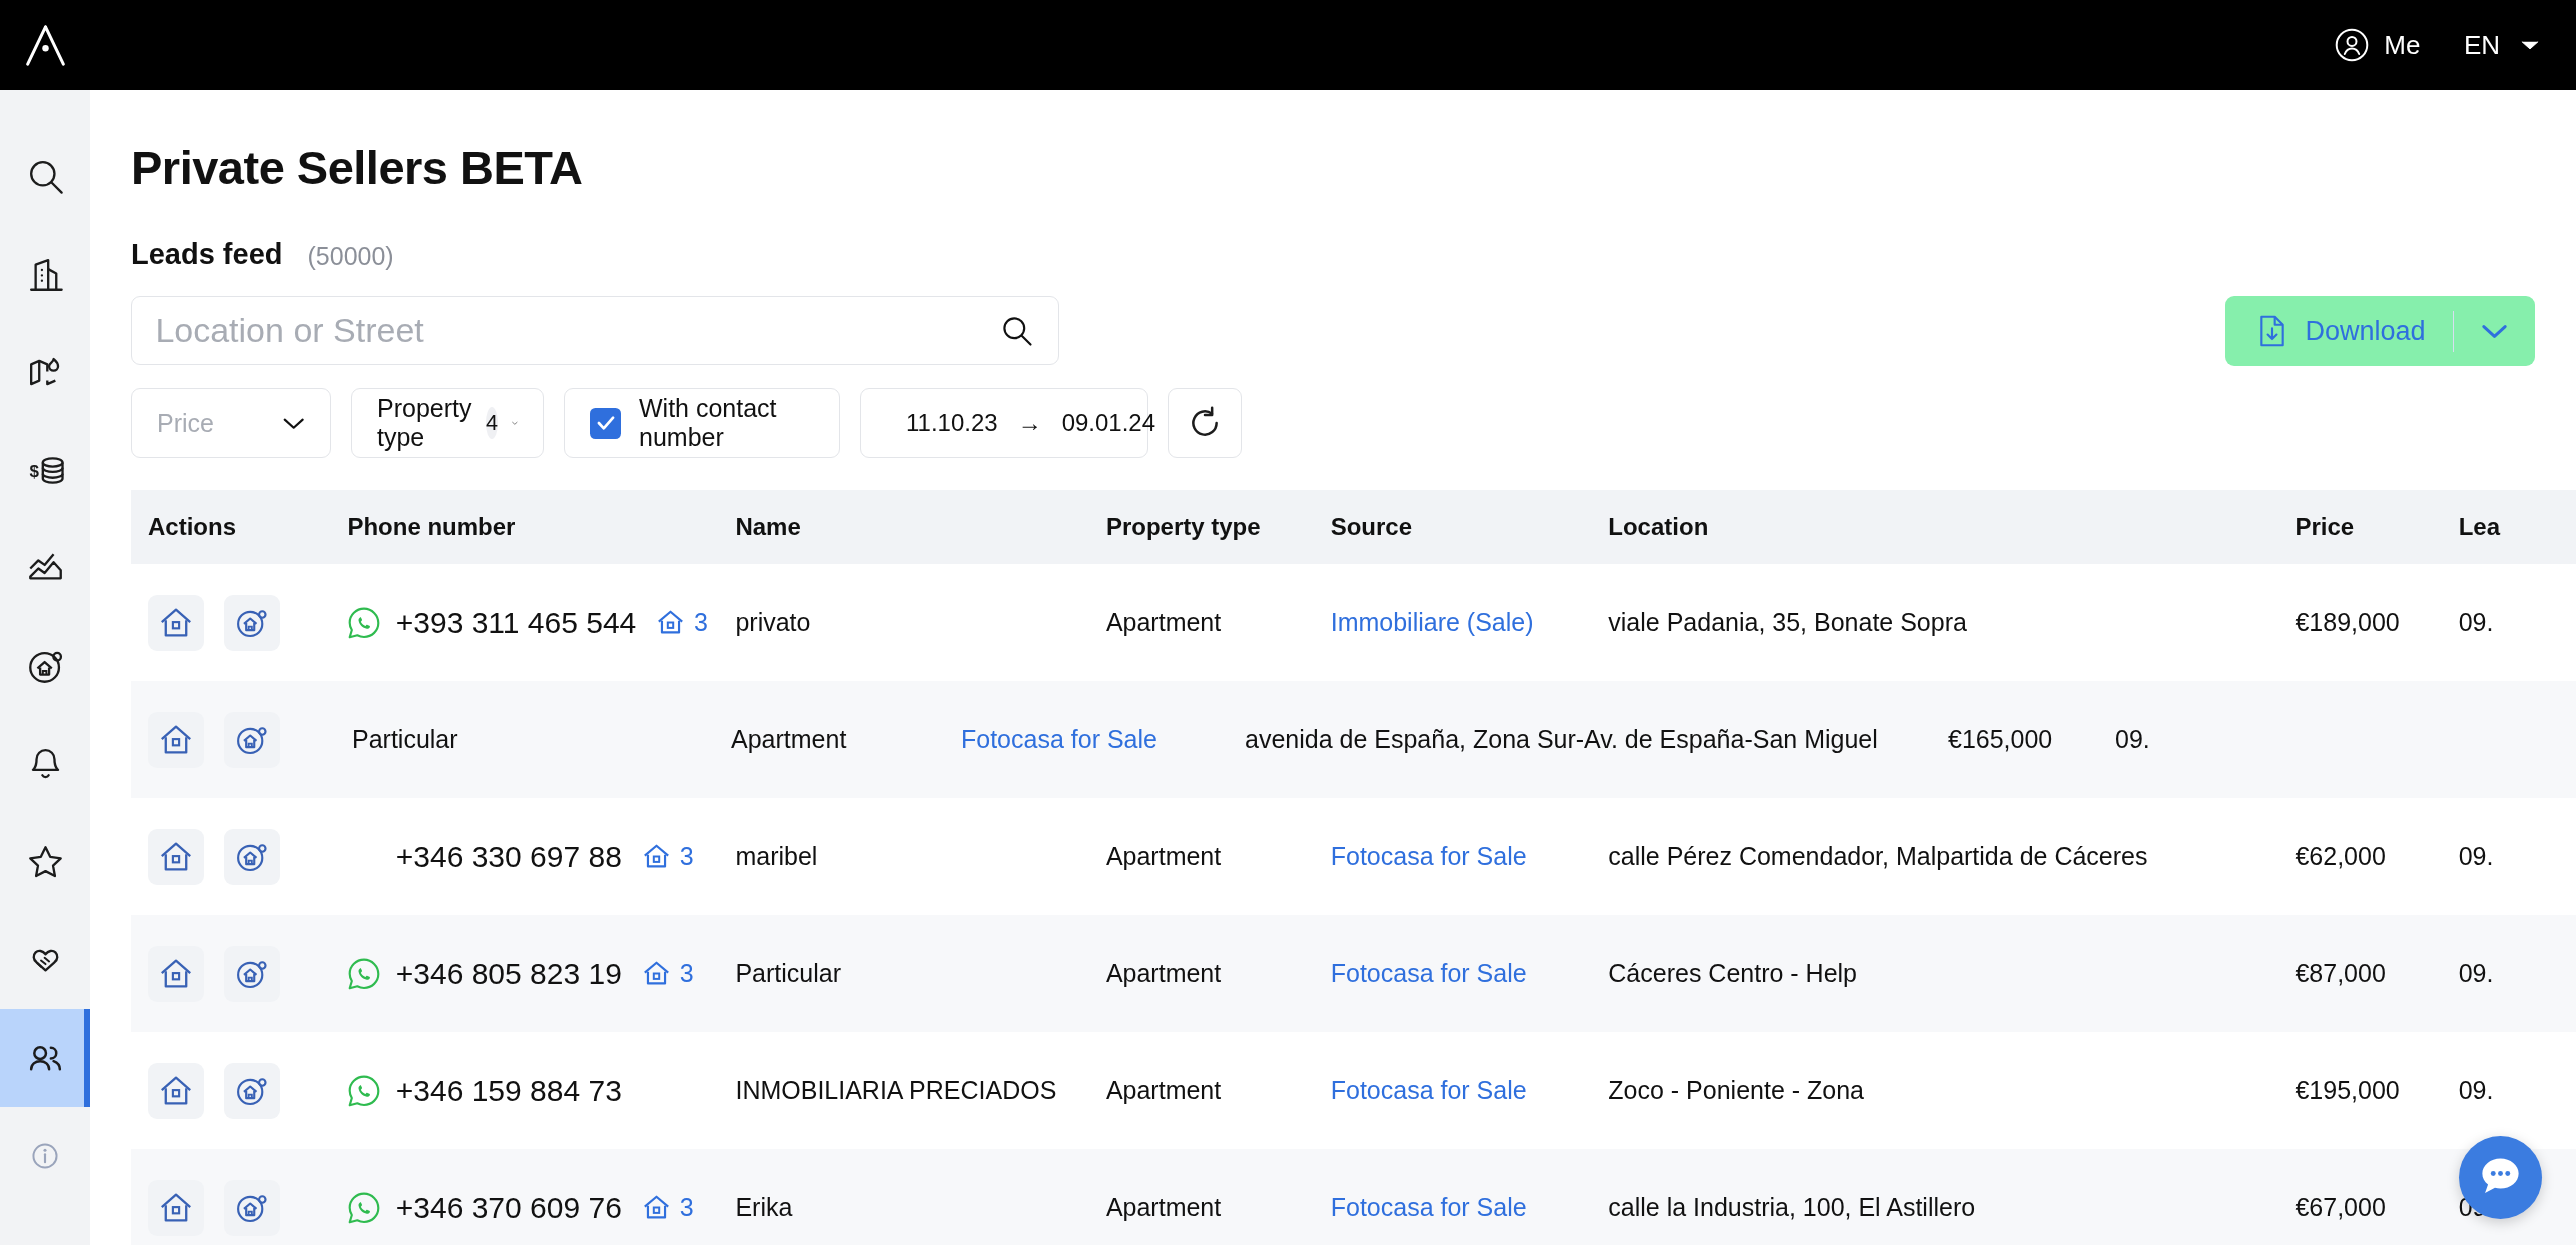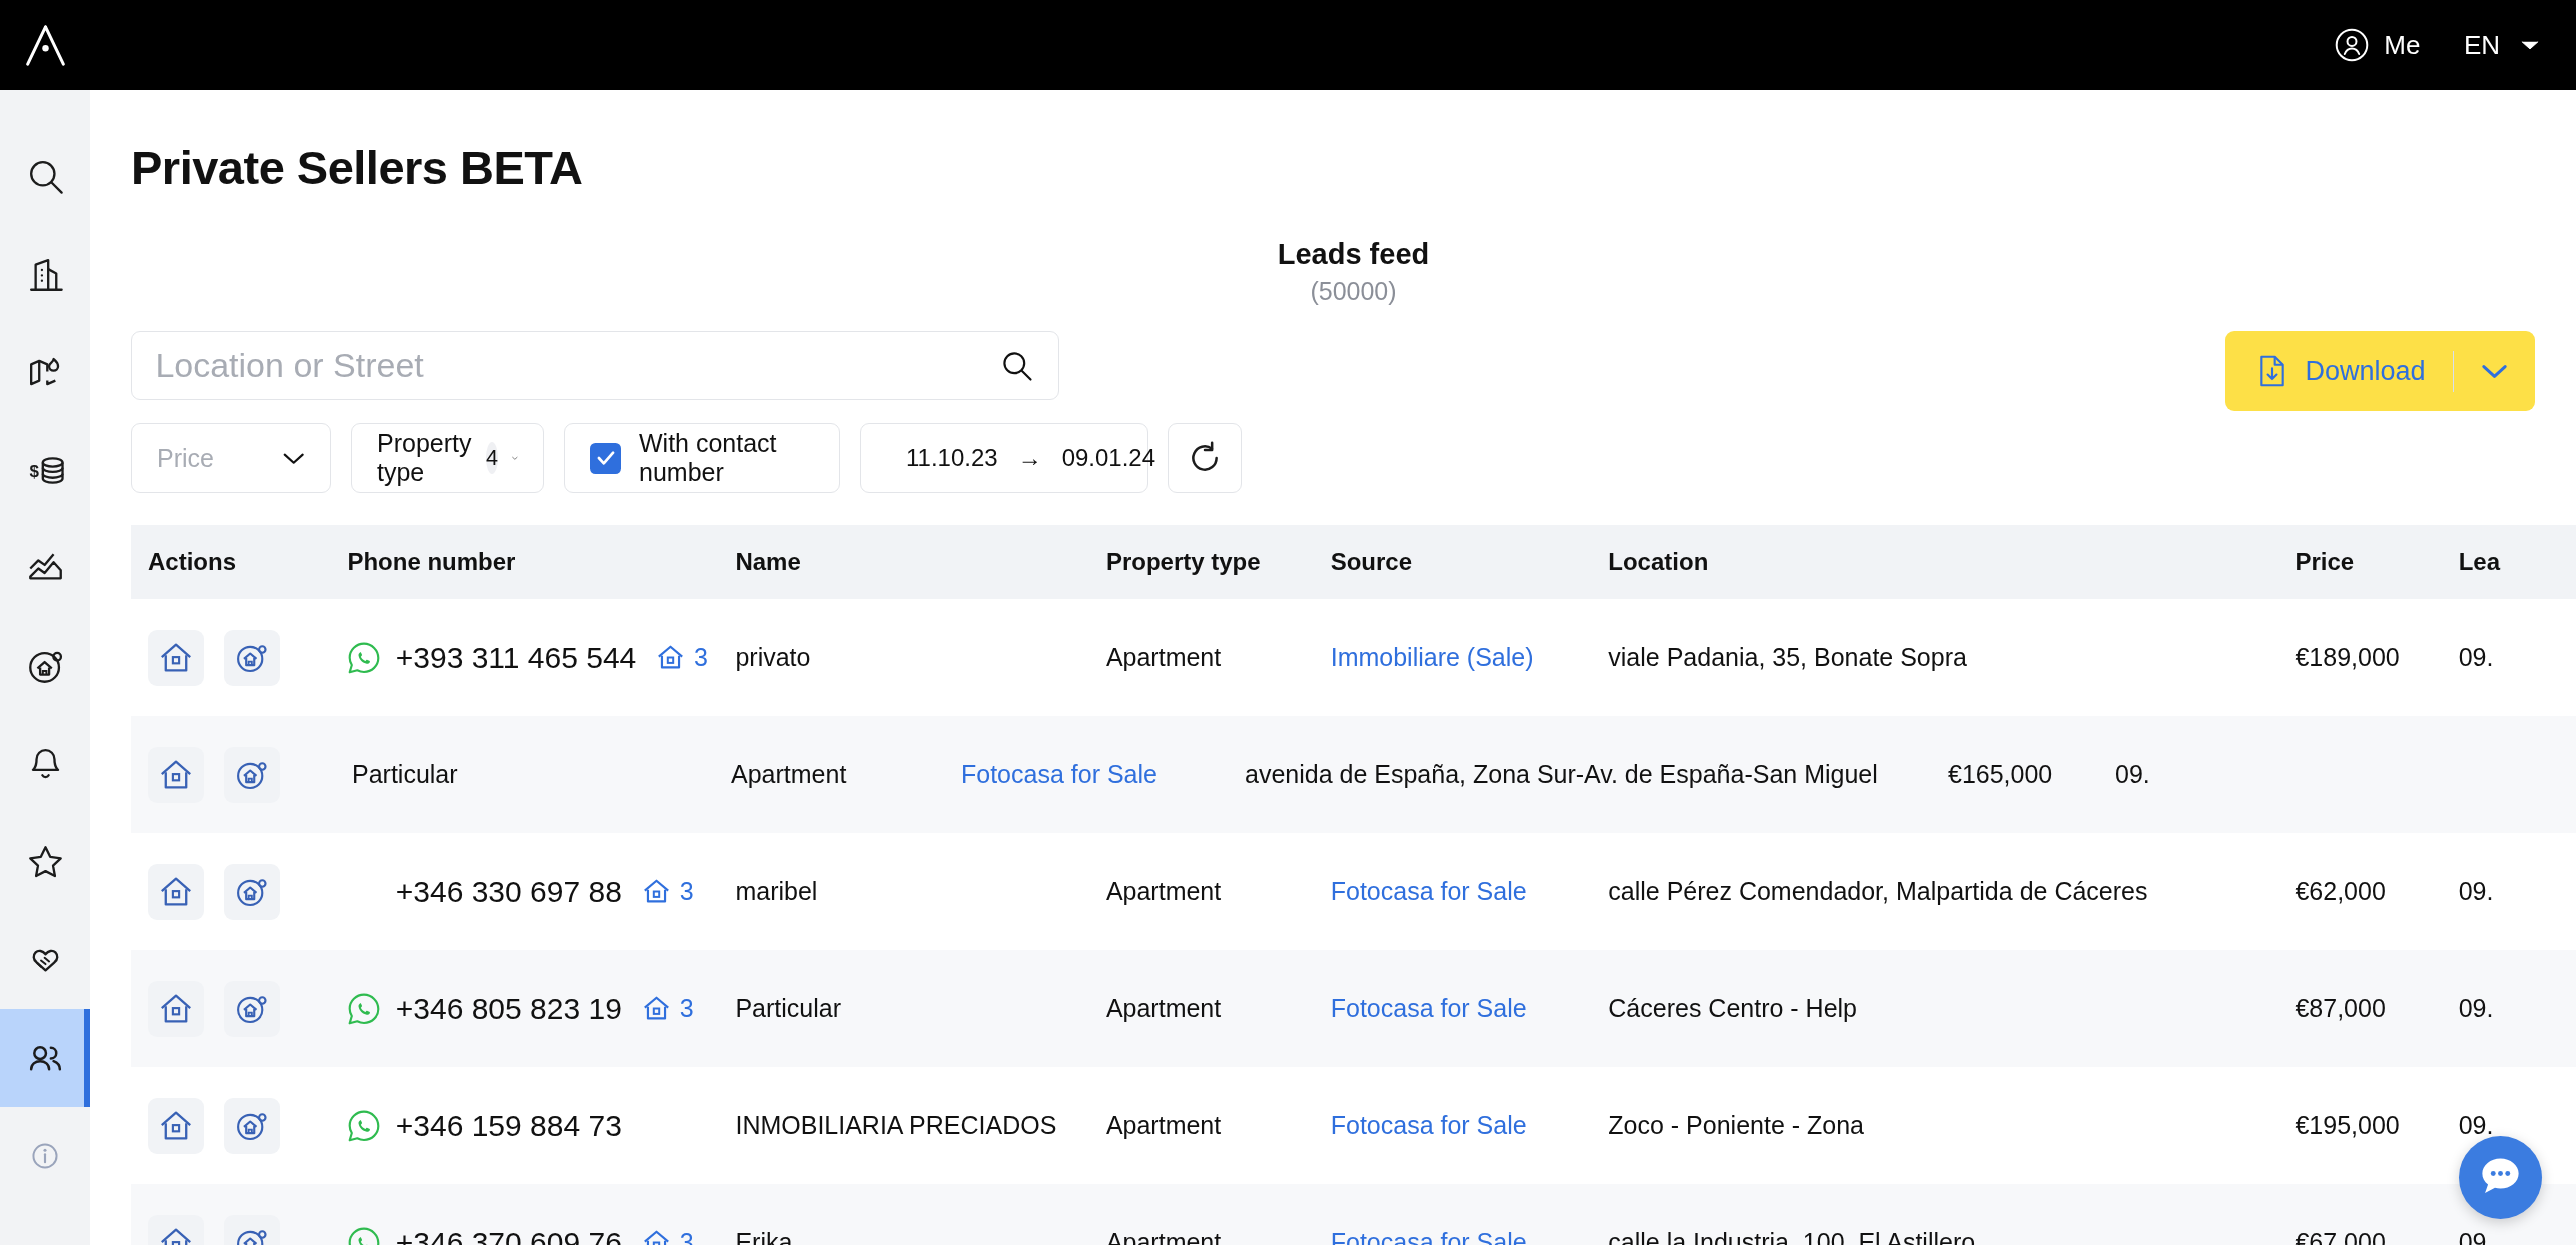--- a/index.html
+++ b/index.html
@@ -46,21 +46,21 @@
   
   .main {
     position: absolute; top: 90px; left: 90px;
     width: 2486px; height: 1156px; background: #fff;
     padding: 0 0 0 41px; overflow: hidden;
   }
   .page-title {
     font-size: 47px; font-weight: bold; color: #111; letter-spacing: -0.5px;
     margin-top: 50px;
   }
-  .section-row { display: flex; align-items: center; gap: 6px; margin-top: 43px; flex-direction: column; }
+  .section-row { display: flex; align-items: flex-end; gap: 25px; margin-top: 43px; }
   .section-title { font-size: 29px; font-weight: bold; color: #111; }
   .section-count { font-size: 25px; color: #8b8f98; }
 
   
   .controls { margin-top: 25px; position: relative; }
   .search-wrap {
     width: 928px; height: 69px; border: 1.4px solid #e3e5e9; border-radius: 9px;
     display: flex; align-items: center; padding: 0 23.4px; background:#fff;
   }
   .search-input {
@@ -85,21 +85,21 @@
   .cbx {
     width: 31px; height: 31px; border-radius: 5.4px; background: #2f6fdd;
     display: flex; align-items: center; justify-content: center; flex-shrink: 0;
   }
   .fbox.daterange { width: 288px; gap: 20px; }
   .fbox.refresh { width: 74px; justify-content: center; padding: 0; }
   .date-txt { font-size: 24px; }
 
   .download-btn {
     position: absolute; right: 41px; top: 0px;
-    height: 80px; background: #fde047; border-radius: 9px;
+    height: 70px; background: #86efac; border-radius: 9px;
     display: flex; align-items: center; cursor: pointer;
   }
   .dl-main { display: flex; align-items: center; gap: 18px; padding: 0 27px 0 31px; }
   .dl-label { color: #2f6fdd; font-size: 27px; }
   .dl-split { width: 1.4px; height: 41px; background: #d7dff1; }
   .dl-caret { padding: 0 27px; display: flex; align-items: center; }
 
   
   .table { margin-top: 32px; width: 2486px; }
   .thead {

